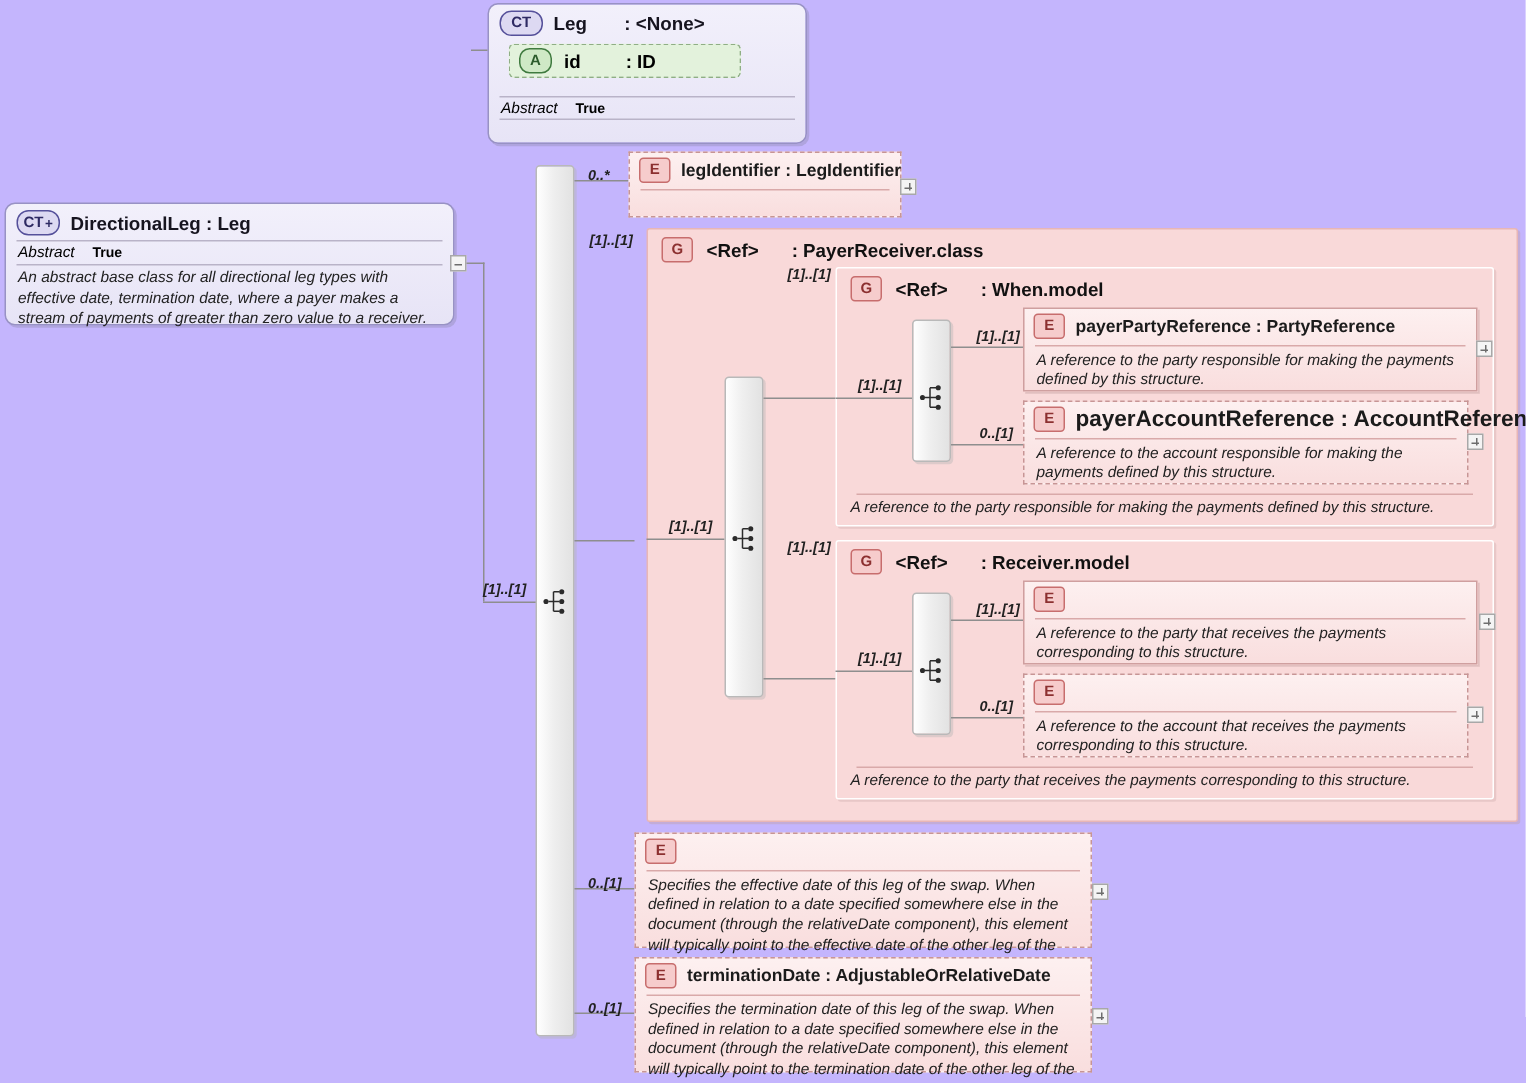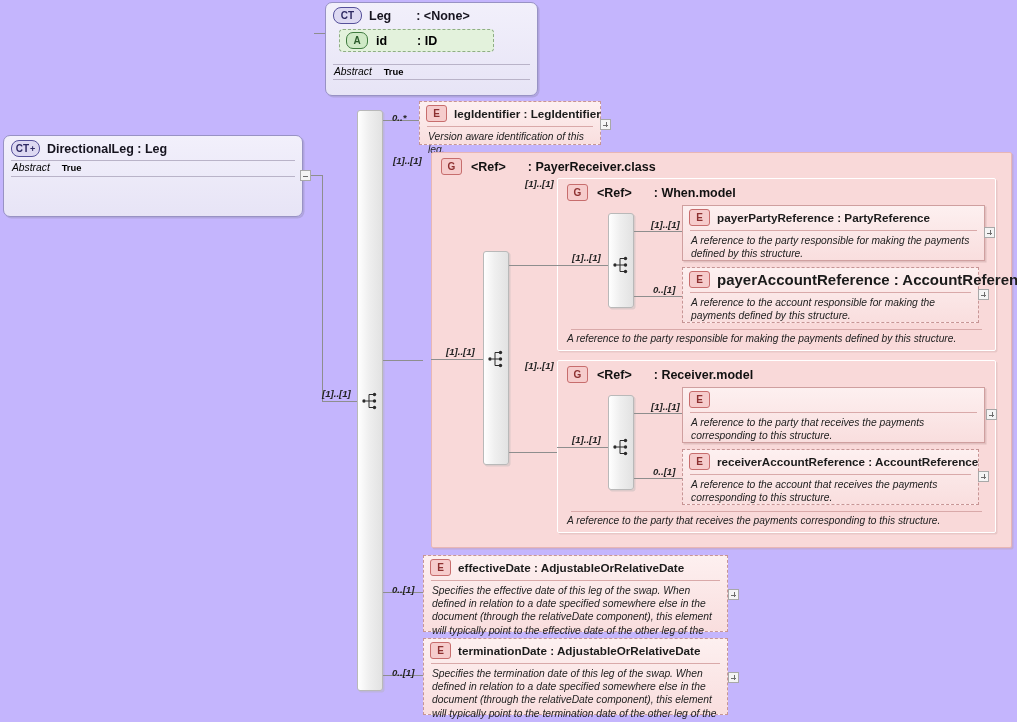--- a/index.html
+++ b/index.html
@@ -193,20 +193,21 @@
           <span style="font-size:9px;margin-left:1px;">+</span>
       </span>
       <span class="txt">DirectionalLeg : Leg</span>
     </div>
     <div class="abs divider" style="left:0; right:0; top:24px;"></div>
     <div class="abs" style="left:8px; top:26px; font-size:10.3px;">
       <span style="font-style:italic;">Abstract</span>
       <span style="font-weight:bold; margin-left:9px; font-size:9.4px;">True</span>
     </div>
     <div class="abs divider" style="left:0; right:0; top:40px;"></div>
+    <div class="abs node-body" style="left:0; top:41px; right:4px; padding-top:2px; line-height:1.33;">An abstract base class for all directional leg types with effective date, termination date, where a payer makes a stream of payments of greater than zero value to a receiver.</div>
   </div>
 
   <div class="hline" style="left:303px; top:175px; width:7px;"></div>
   <div class="expbox" style="left:300px; top:170px;"></div>
   <div class="hline" style="left:311px; top:175px; width:12px;"></div>
   <div class="vline" style="left:322px; top:175px; height:226px;"></div>
   <div class="hline" style="left:322px; top:401px; width:37px;"></div>
   <div class="card" style="left:322px; top:388px;">[1]..[1]</div>
 
   <div class="abs seqbar" style="left:357px; top:110px; width:26px; height:581px;"></div>
@@ -227,21 +228,20 @@
   <div class="hline" style="left:383px; top:592px; width:40px;"></div>
   <div class="hline" style="left:383px; top:675px; width:40px;"></div>
 
   <div class="card" style="left:392px; top:112px;">0..*</div>
   <div class="abs pink-dashed" style="left:419px; top:101px; width:182px; height:44px;">
     <div class="node-title" style="padding:3px 7px 2px 6px;">
       <span class="badge badge-e">E</span>
       <span class="txt" style="font-size:11.7px;">legIdentifier : LegIdentifier</span>
     </div>
     <div class="abs divider-pink" style="left:0; right:0; top:24px;"></div>
-    <div class="abs node-body" style="left:0; top:25px; right:0;">Version aware identification of this leg.</div>
   </div>
   <div class="expbox plus" style="left:600px; top:119px;"></div>
 
   <div class="card" style="left:393px; top:155px;">[1]..[1]</div>
 
   <div class="abs pink-group" style="left:431px; top:152px; width:581px; height:396px;">
     <div class="group-title">
       <span class="badge badge-g">G</span>
       <span class="ref">&lt;Ref&gt;</span>
       <span class="tname">: PayerReceiver.class</span>
@@ -350,32 +350,30 @@
       <span class="badge badge-e">E</span>
     </div>
     <div class="abs divider-pink" style="left:0; right:0; top:24px;"></div>
     <div class="abs node-body" style="left:0; top:25px; right:0;">A reference to the party that receives the payments corresponding to this structure.</div>
   </div>
   <div class="expbox plus" style="left:986px; top:409px;"></div>
 
   <div class="abs pink-dashed" style="left:682px; top:449px; width:297px; height:56px;">
     <div class="node-title" style="padding:3px 7px 2px 6px;">
       <span class="badge badge-e">E</span>
-      <span class="txt" style="font-size:11.7px;">receiverAccountReference : AccountReference</span>
     </div>
     <div class="abs divider-pink" style="left:0; right:0; top:24px;"></div>
     <div class="abs node-body" style="left:0; top:25px; right:0;">A reference to the account that receives the payments corresponding to this structure.</div>
   </div>
   <div class="expbox plus" style="left:978px; top:471px;"></div>
 
   <div class="card" style="left:392px; top:584px;">0..[1]</div>
   <div class="abs pink-dashed" style="left:423px; top:555px; width:305px; height:77px;">
     <div class="node-title" style="padding:3px 7px 2px 6px;">
       <span class="badge badge-e">E</span>
-      <span class="txt" style="font-size:11.7px;">effectiveDate : AdjustableOrRelativeDate</span>
     </div>
     <div class="abs divider-pink" style="left:0; right:0; top:24px;"></div>
     <div class="abs node-body" style="left:0; top:25px; right:0;">Specifies the effective date of this leg of the swap. When defined in relation to a date specified somewhere else in the document (through the relativeDate component), this element will typically point to the effective date of the other leg of the swap.</div>
   </div>
   <div class="expbox plus" style="left:728px; top:589px;"></div>
 
   <div class="card" style="left:392px; top:667px;">0..[1]</div>
   <div class="abs pink-dashed" style="left:423px; top:638px; width:305px; height:77px;">
     <div class="node-title" style="padding:3px 7px 2px 6px;">
       <span class="badge badge-e">E</span>

